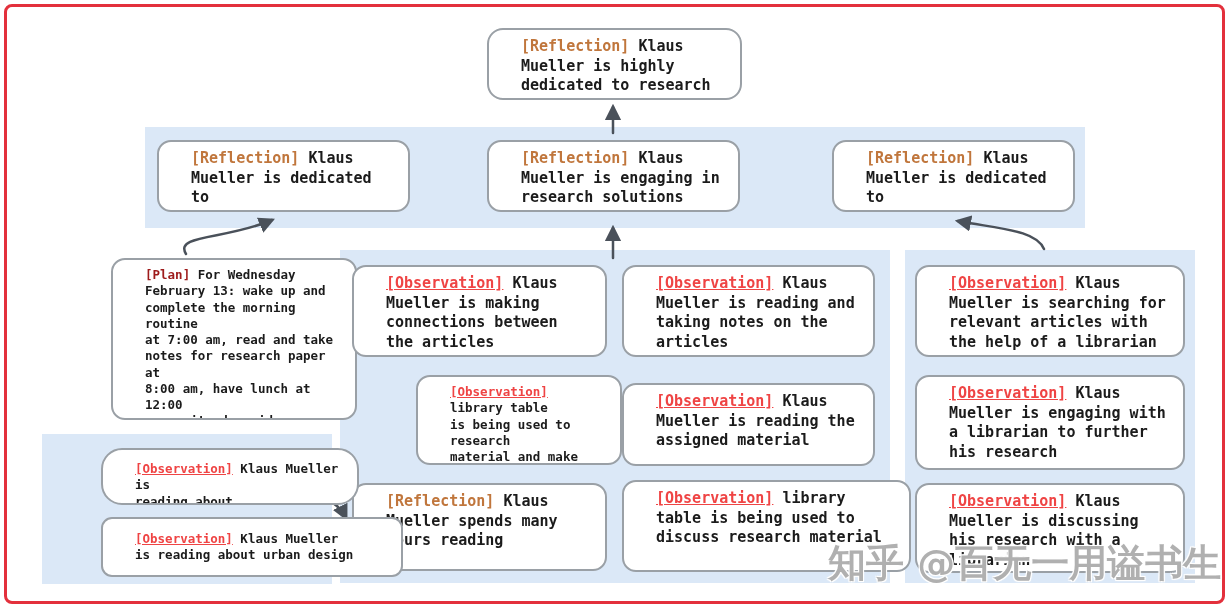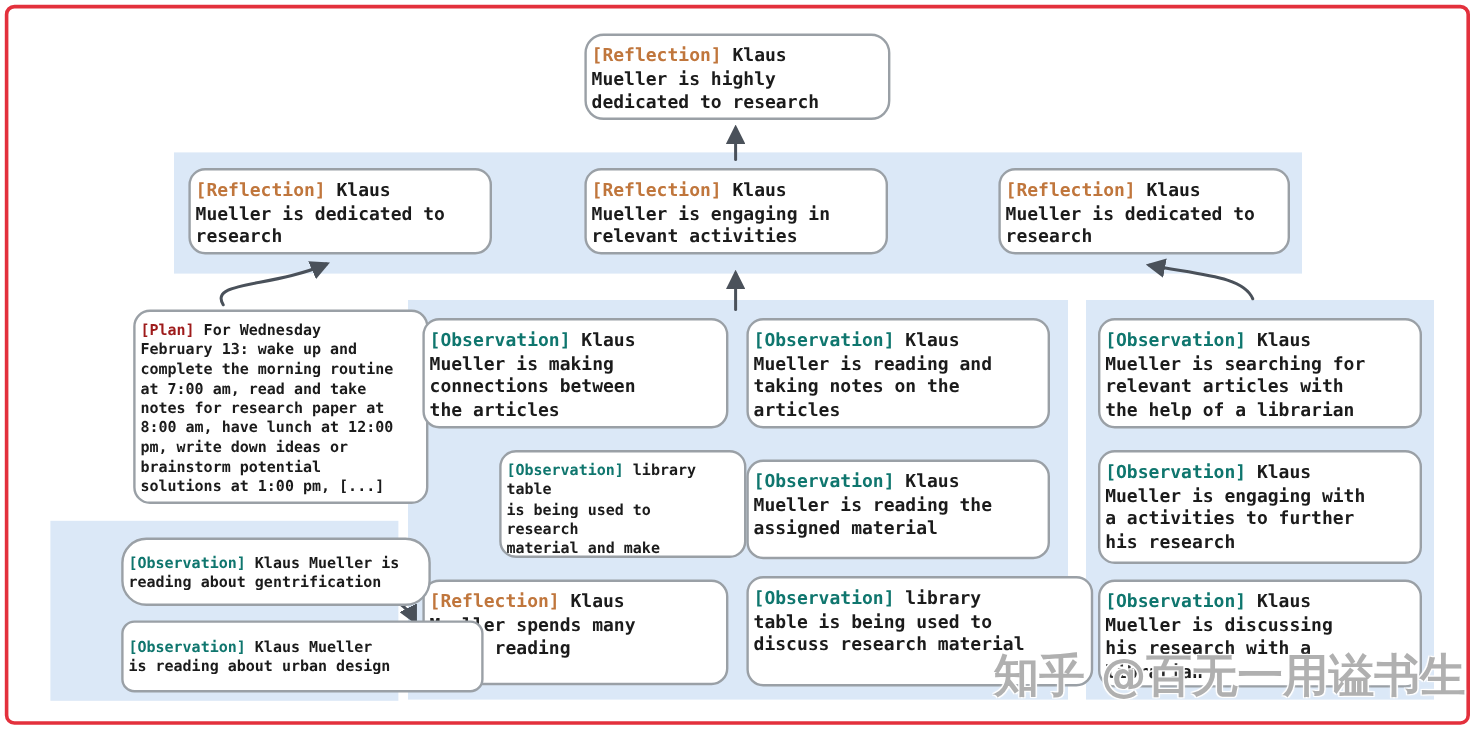--- a/index.html
+++ b/index.html
@@ -9,29 +9,29 @@
   }
   .frame{
     position:absolute;inset:4px;border:3px solid #e3303c;border-radius:8px;
     pointer-events:none;
   }
   .panel{
     position:absolute;background:#dbe8f7;
   }
   .card{
     position:absolute;background:#ffffff;border:2px solid #9aa0a6;
-    border-radius:14px;padding:7px 14px 5px 4px;box-sizing:border-box;
+    border-radius:14px;padding:7px 14px 5px 32px;box-sizing:border-box;
     font-weight:bold;font-size:15px;line-height:1.3;color:#1b1b1b;
     overflow:hidden;
   }
   .card.small{font-size:12.5px;line-height:1.3;margin-left:46px;}
   .card .body{white-space:pre-wrap;}
   .tag{font-weight:bold;}
   .t-reflection{color:#c0763c;}
-  .t-observation{color:#0f766e;}
+  .t-observation{color:#ef4444;text-decoration:underline;}
   .t-plan{color:#9e1b1b;}
   #edges{position:absolute;left:0;top:0;width:1229px;height:608px;pointer-events:none;}
   .watermark{
     position:absolute;left:828px;top:538px;width:380px;
     font-family:"DejaVu Sans",sans-serif;font-weight:bold;font-size:38px;
     color:rgba(167,167,167,0.9);white-space:nowrap;z-index:20;
     text-shadow:-1px -1px 0 #fff,1px -1px 0 #fff,-1px 1px 0 #fff,1px 1px 0 #fff,0 0 3px #fff;
   }
 </style>
 </head>
@@ -66,21 +66,21 @@
   </div>
 
   <div class="card" style="left:157px;top:140px;width:253px;height:72px;">
     <span class="tag t-reflection">[Reflection]</span><span class="body"> Klaus
 Mueller is dedicated to
 research</span>
   </div>
   <div class="card" style="left:487px;top:140px;width:253px;height:72px;">
     <span class="tag t-reflection">[Reflection]</span><span class="body"> Klaus
 Mueller is engaging in
-relevant activities</span>
+research solutions</span>
   </div>
   <div class="card" style="left:832px;top:140px;width:243px;height:72px;">
     <span class="tag t-reflection">[Reflection]</span><span class="body"> Klaus
 Mueller is dedicated to
 research</span>
   </div>
 
   <div class="card small" style="left:65px;top:258px;width:246px;height:162px;">
     <span class="tag t-plan">[Plan]</span><span class="body"> For Wednesday
 February 13: wake up and
@@ -130,21 +130,21 @@
 
   <div class="card" style="left:915px;top:265px;width:270px;height:92px;">
     <span class="tag t-observation">[Observation]</span><span class="body"> Klaus
 Mueller is searching for
 relevant articles with
 the help of a librarian</span>
   </div>
   <div class="card" style="left:915px;top:375px;width:270px;height:95px;">
     <span class="tag t-observation">[Observation]</span><span class="body"> Klaus
 Mueller is engaging with
-a activities to further
+a librarian to further
 his research</span>
   </div>
   <div class="card" style="left:915px;top:483px;width:270px;height:90px;">
     <span class="tag t-observation">[Observation]</span><span class="body"> Klaus
 Mueller is discussing
 his research with a
 librarian</span>
   </div>
 
   <div class="card small" style="left:55px;top:448px;width:258px;height:57px;border-radius:21px;padding-top:11px;">

